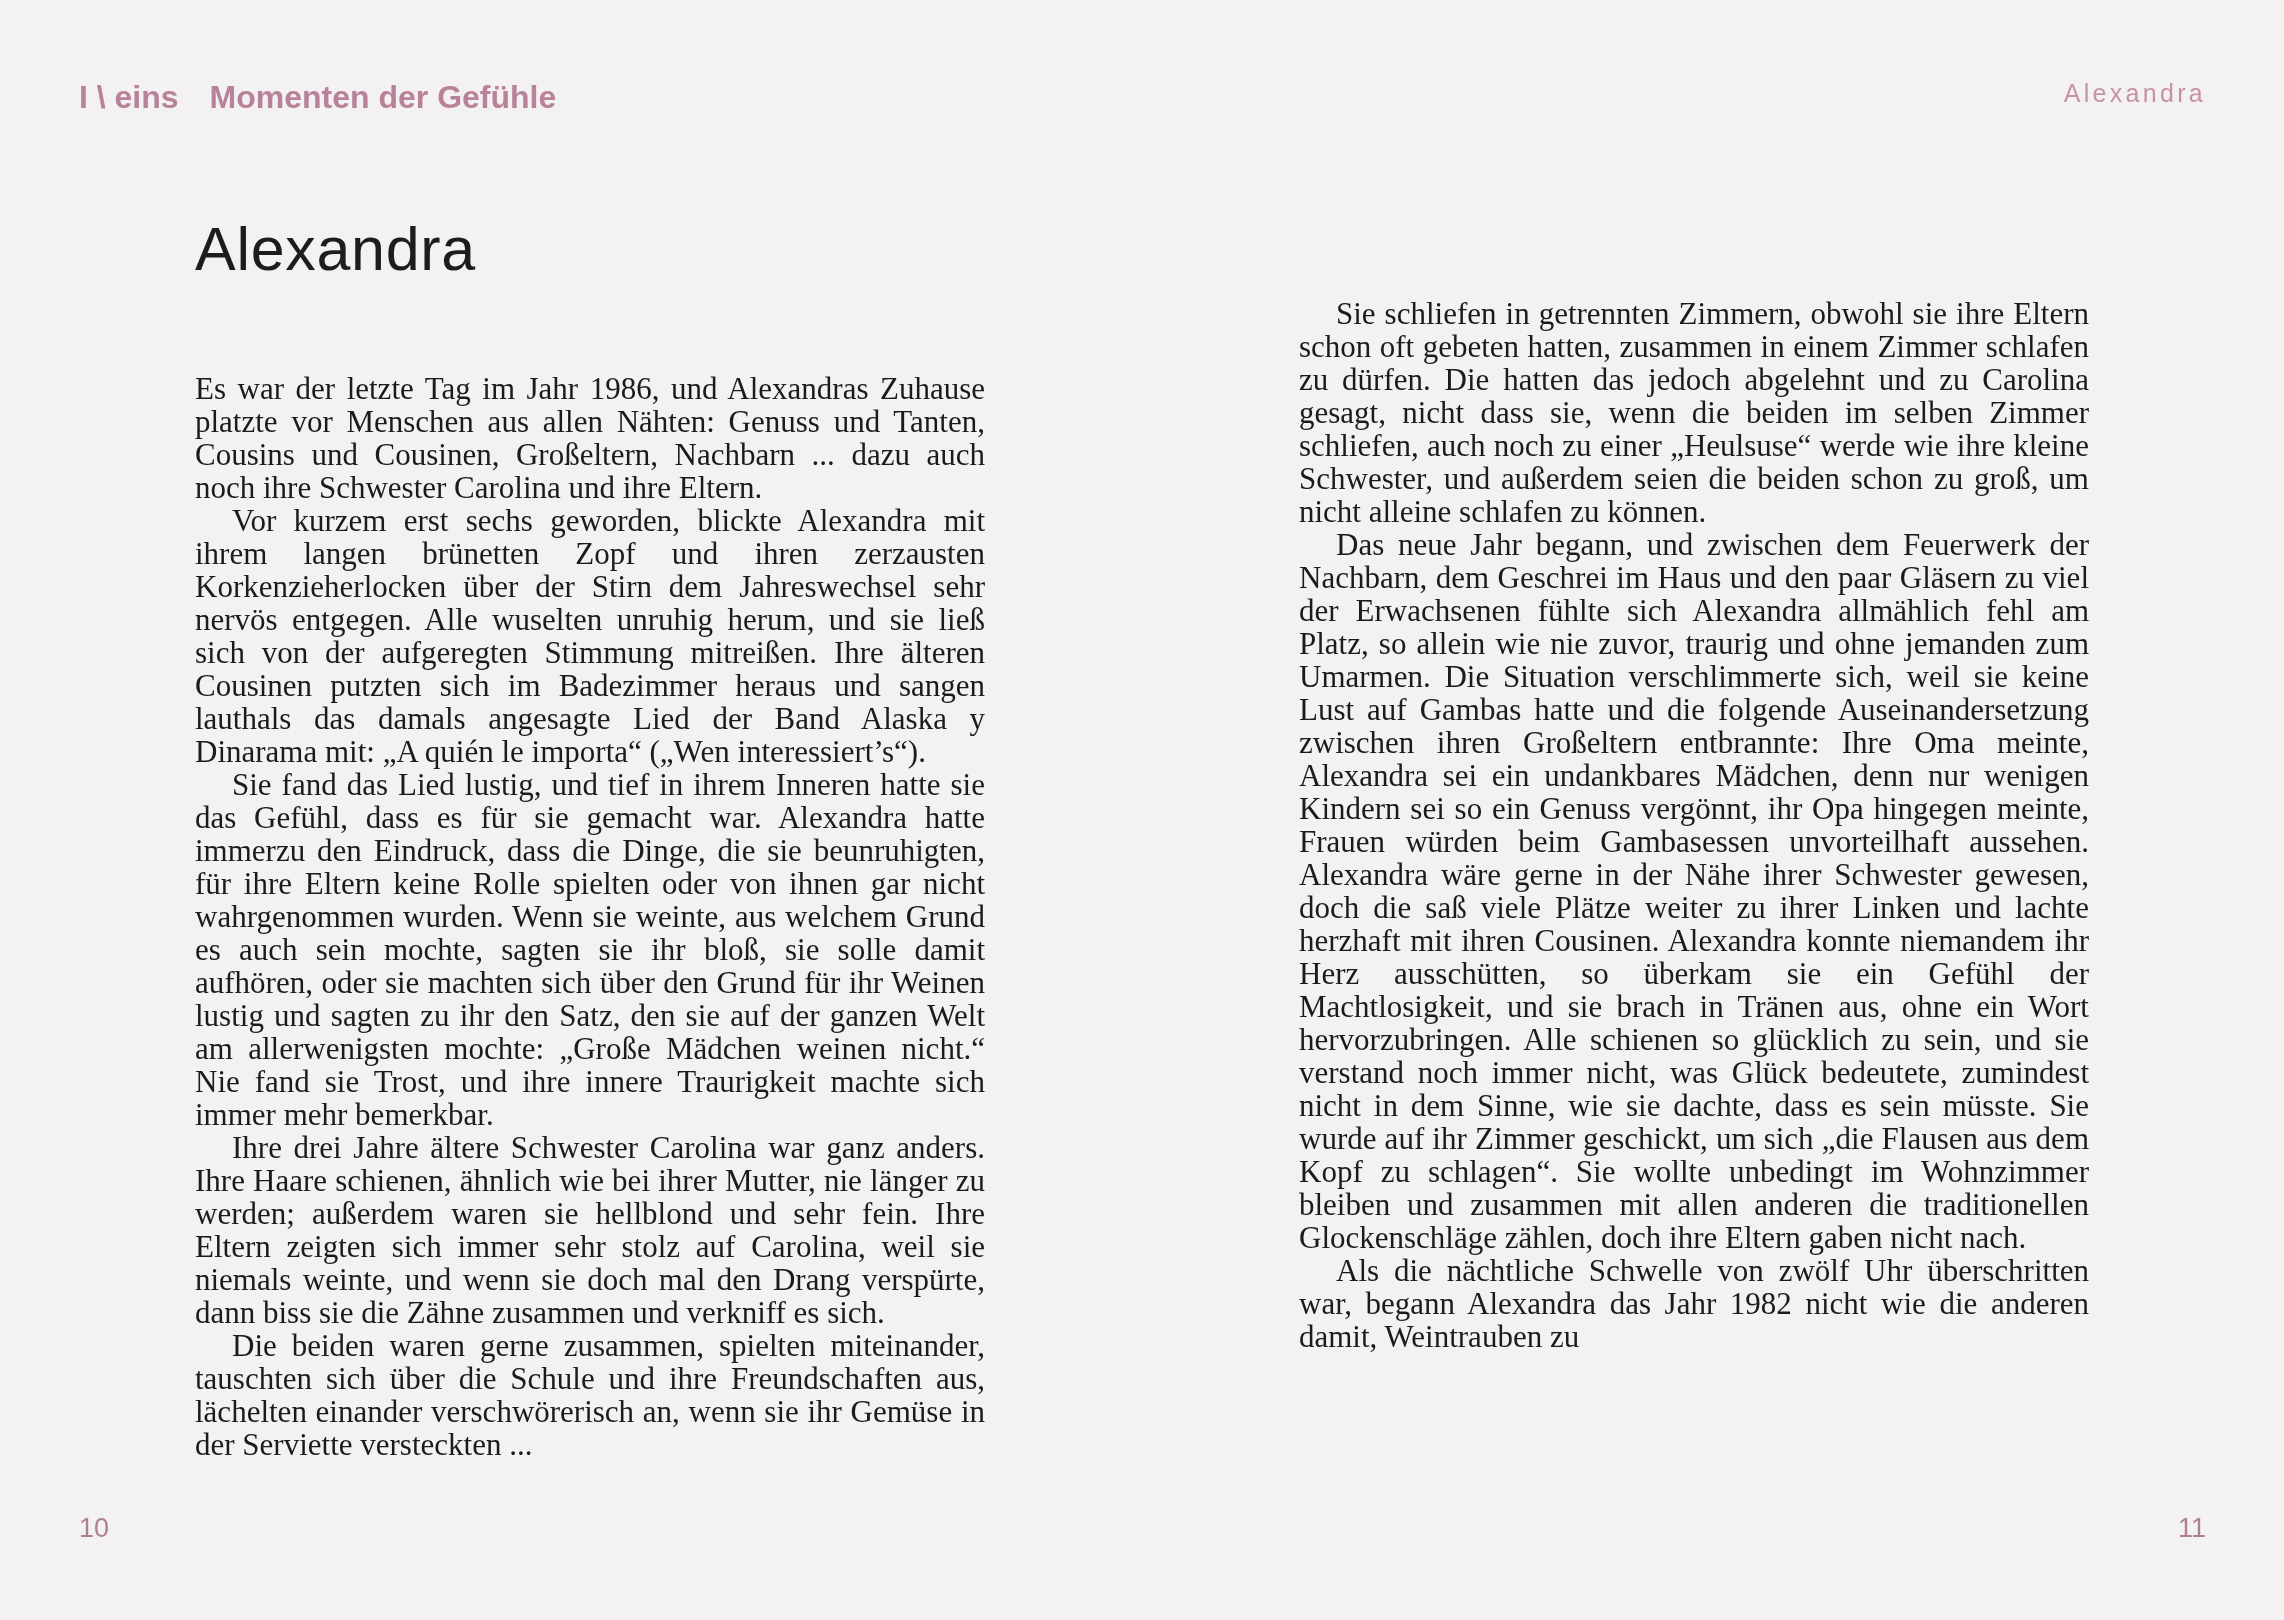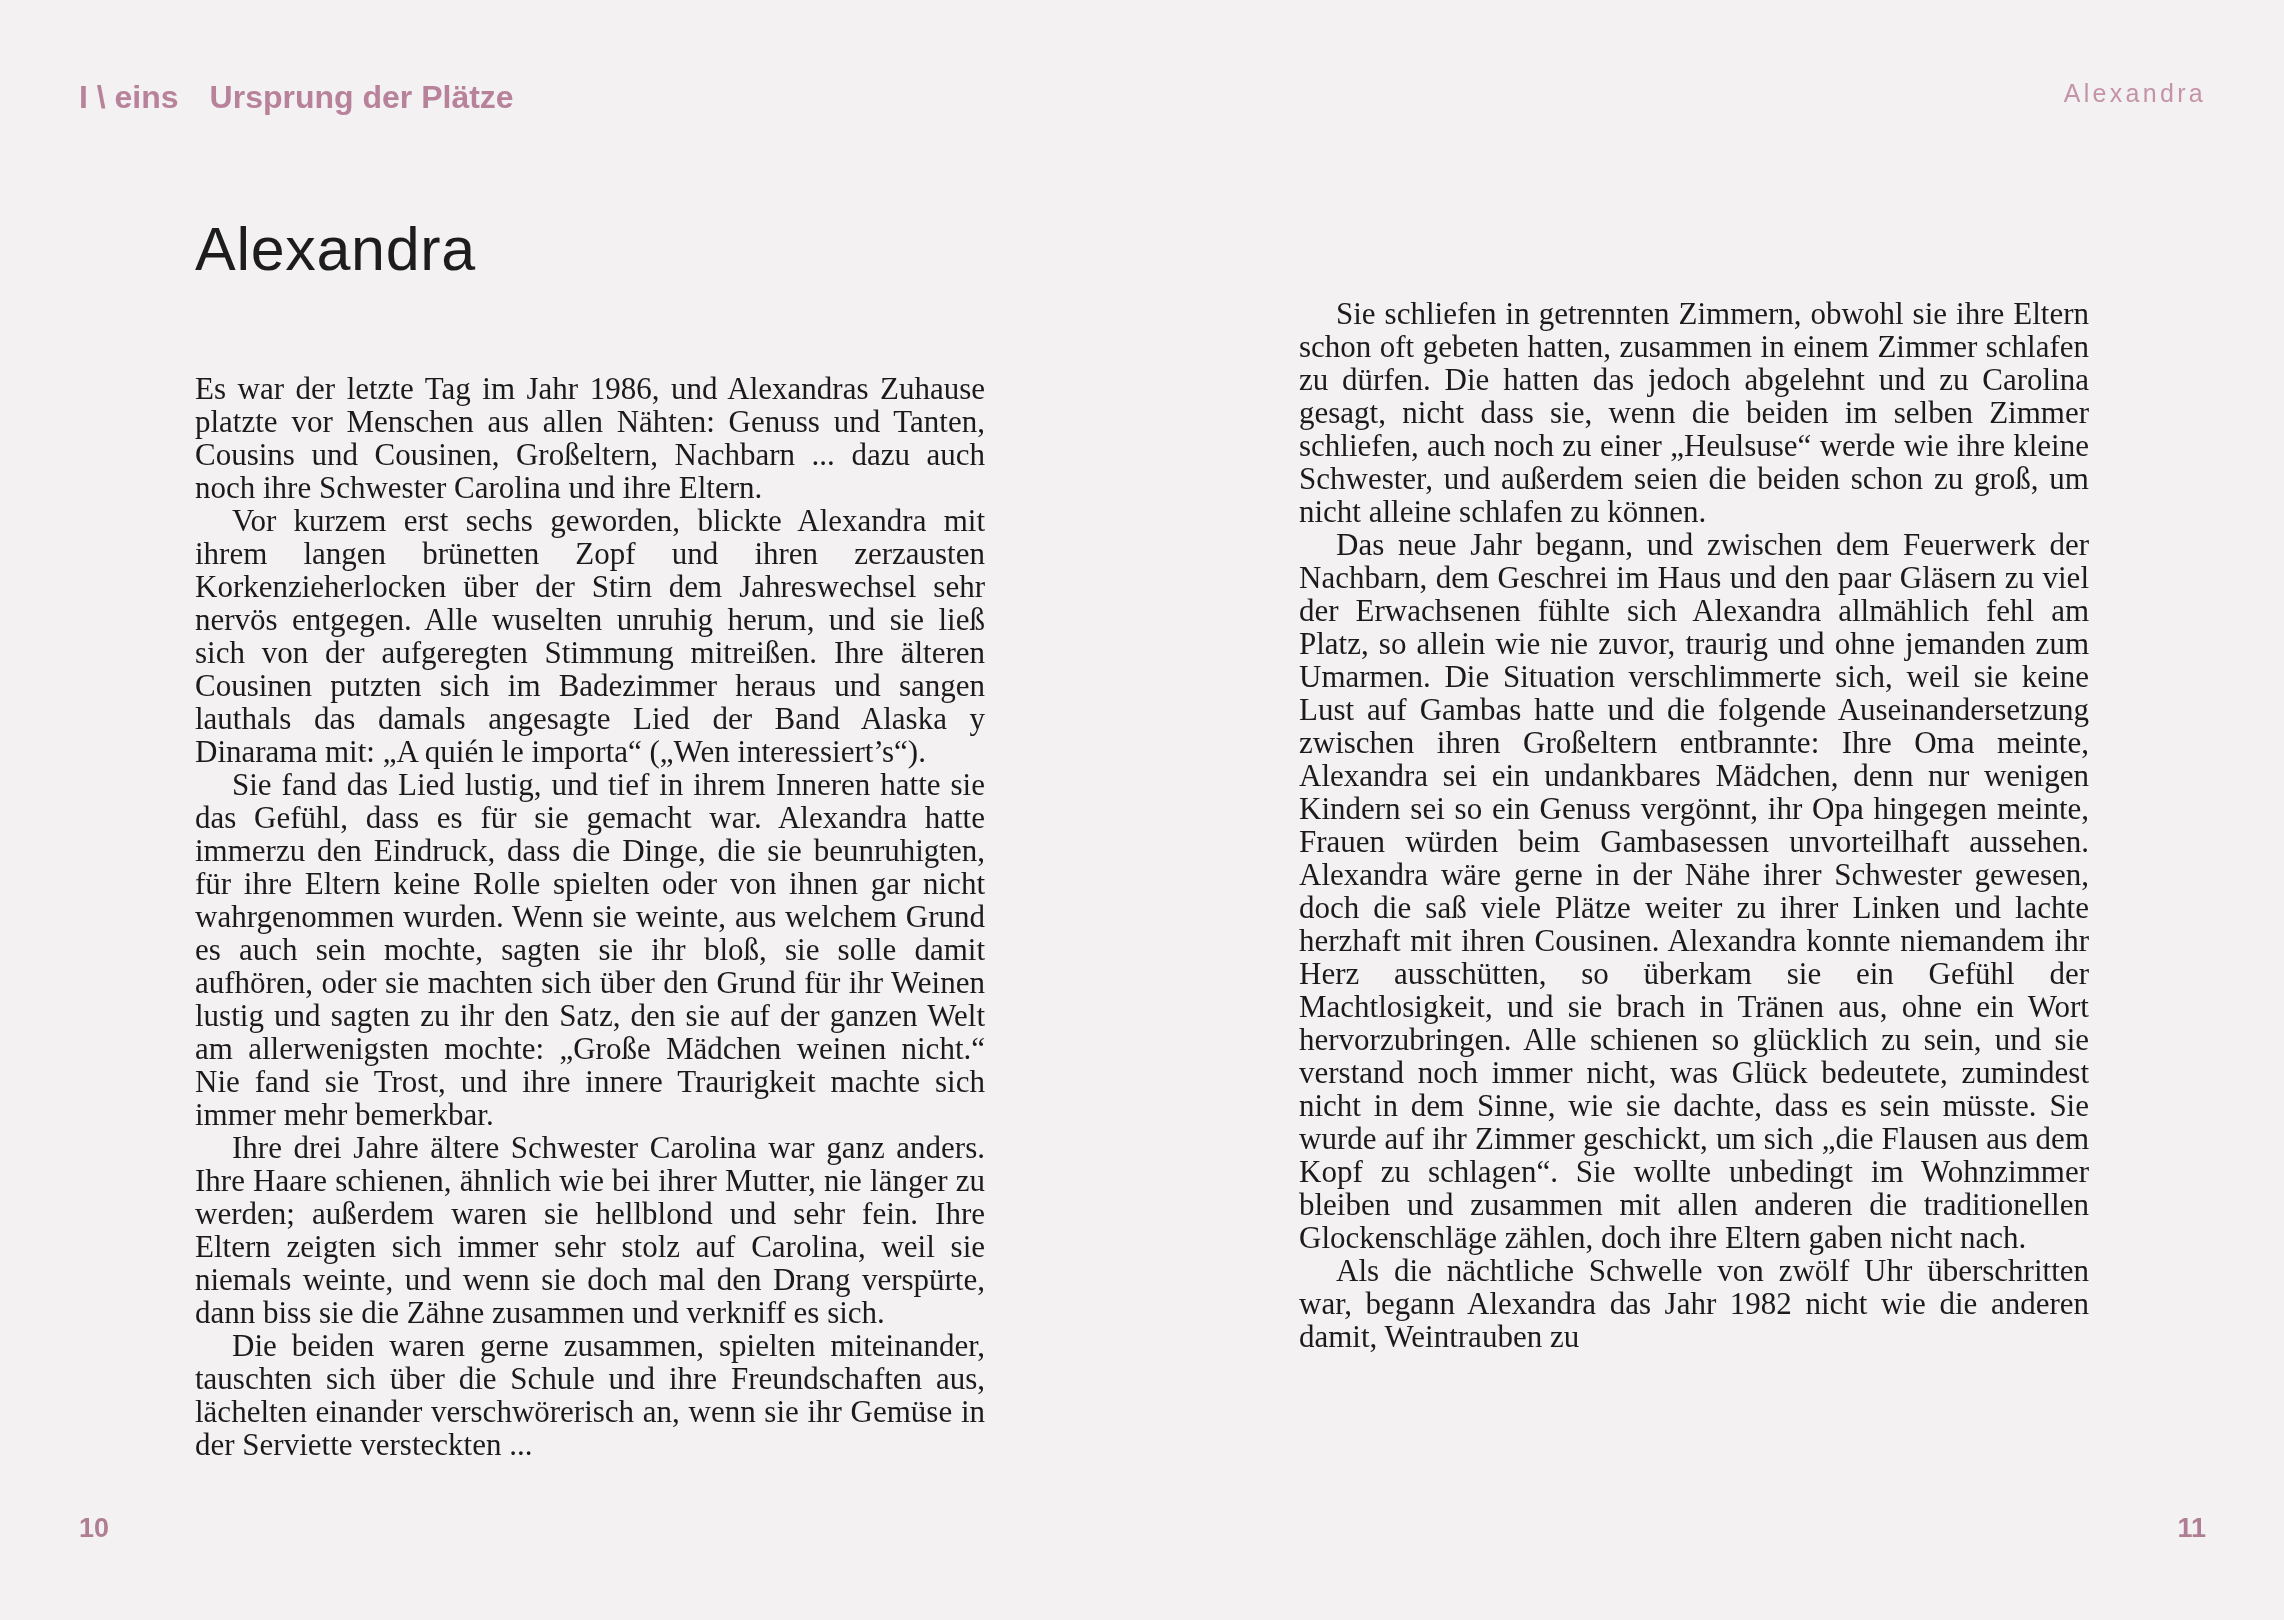--- a/index.html
+++ b/index.html
@@ -82,38 +82,38 @@
     margin: 0;
     text-indent: 37px;
   }
   .body-text p.no-indent { text-indent: 0; }
 
   
   .folio {
     position: absolute;
     top: 1515px;
     font-family: "Liberation Sans", sans-serif;
-    font-weight: bold;
+    font-weight: normal;
     font-size: 27px;
     line-height: 1;
     color: #b07e94;
   }
   .folio-left  { left: 79px; }
   .folio-right { right: 78px; text-align: right; }
 </style>
 </head>
 <body>
 
 <div class="spread">
 
   <div class="page page-left">
 
     <div class="running-head-left">
       <span>I \ eins</span>
-      <span>Ursprung der Plätze</span>
+      <span>Momenten der Gefühle</span>
     </div>
 
     <h1 class="chapter-heading">Alexandra</h1>
 
     <div class="body-text body-left">
       <p class="no-indent">Es war der letzte Tag im Jahr 1986, und Alexandras Zuhause platzte vor Menschen aus allen Nähten: Genuss und Tanten, Cousins und Cousinen, Großeltern, Nachbarn ... dazu auch noch ihre Schwester Carolina und ihre Eltern.</p>
       <p>Vor kurzem erst sechs geworden, blickte Alexandra mit ihrem langen brünetten Zopf und ihren zerzausten Korkenzieherlocken über der Stirn dem Jahreswechsel sehr nervös entgegen. Alle wuselten unruhig herum, und sie ließ sich von der aufgeregten Stimmung mitreißen. Ihre älteren Cousinen putzten sich im Badezimmer heraus und sangen lauthals das damals angesagte Lied der Band Alaska y Dinarama mit: „A quién le importa“ („Wen interessiert’s“).</p>
       <p>Sie fand das Lied lustig, und tief in ihrem Inneren hatte sie das Gefühl, dass es für sie gemacht war. Alexandra hatte immerzu den Eindruck, dass die Dinge, die sie beunruhigten, für ihre Eltern keine Rolle spielten oder von ihnen gar nicht wahrgenommen wurden. Wenn sie weinte, aus welchem Grund es auch sein mochte, sagten sie ihr bloß, sie solle damit aufhören, oder sie machten sich über den Grund für ihr Weinen lustig und sagten zu ihr den Satz, den sie auf der ganzen Welt am allerwenigsten mochte: „Große Mädchen weinen nicht.“ Nie fand sie Trost, und ihre innere Traurigkeit machte sich immer mehr bemerkbar.</p>
       <p>Ihre drei Jahre ältere Schwester Carolina war ganz anders. Ihre Haare schienen, ähnlich wie bei ihrer Mutter, nie länger zu werden; außerdem waren sie hellblond und sehr fein. Ihre Eltern zeigten sich immer sehr stolz auf Carolina, weil sie niemals weinte, und wenn sie doch mal den Drang verspürte, dann biss sie die Zähne zusammen und verkniff es sich.</p>
       <p>Die beiden waren gerne zusammen, spielten miteinander, tauschten sich über die Schule und ihre Freundschaften aus, lächelten einander verschwörerisch an, wenn sie ihr Gemüse in der Serviette versteckten ...</p>

